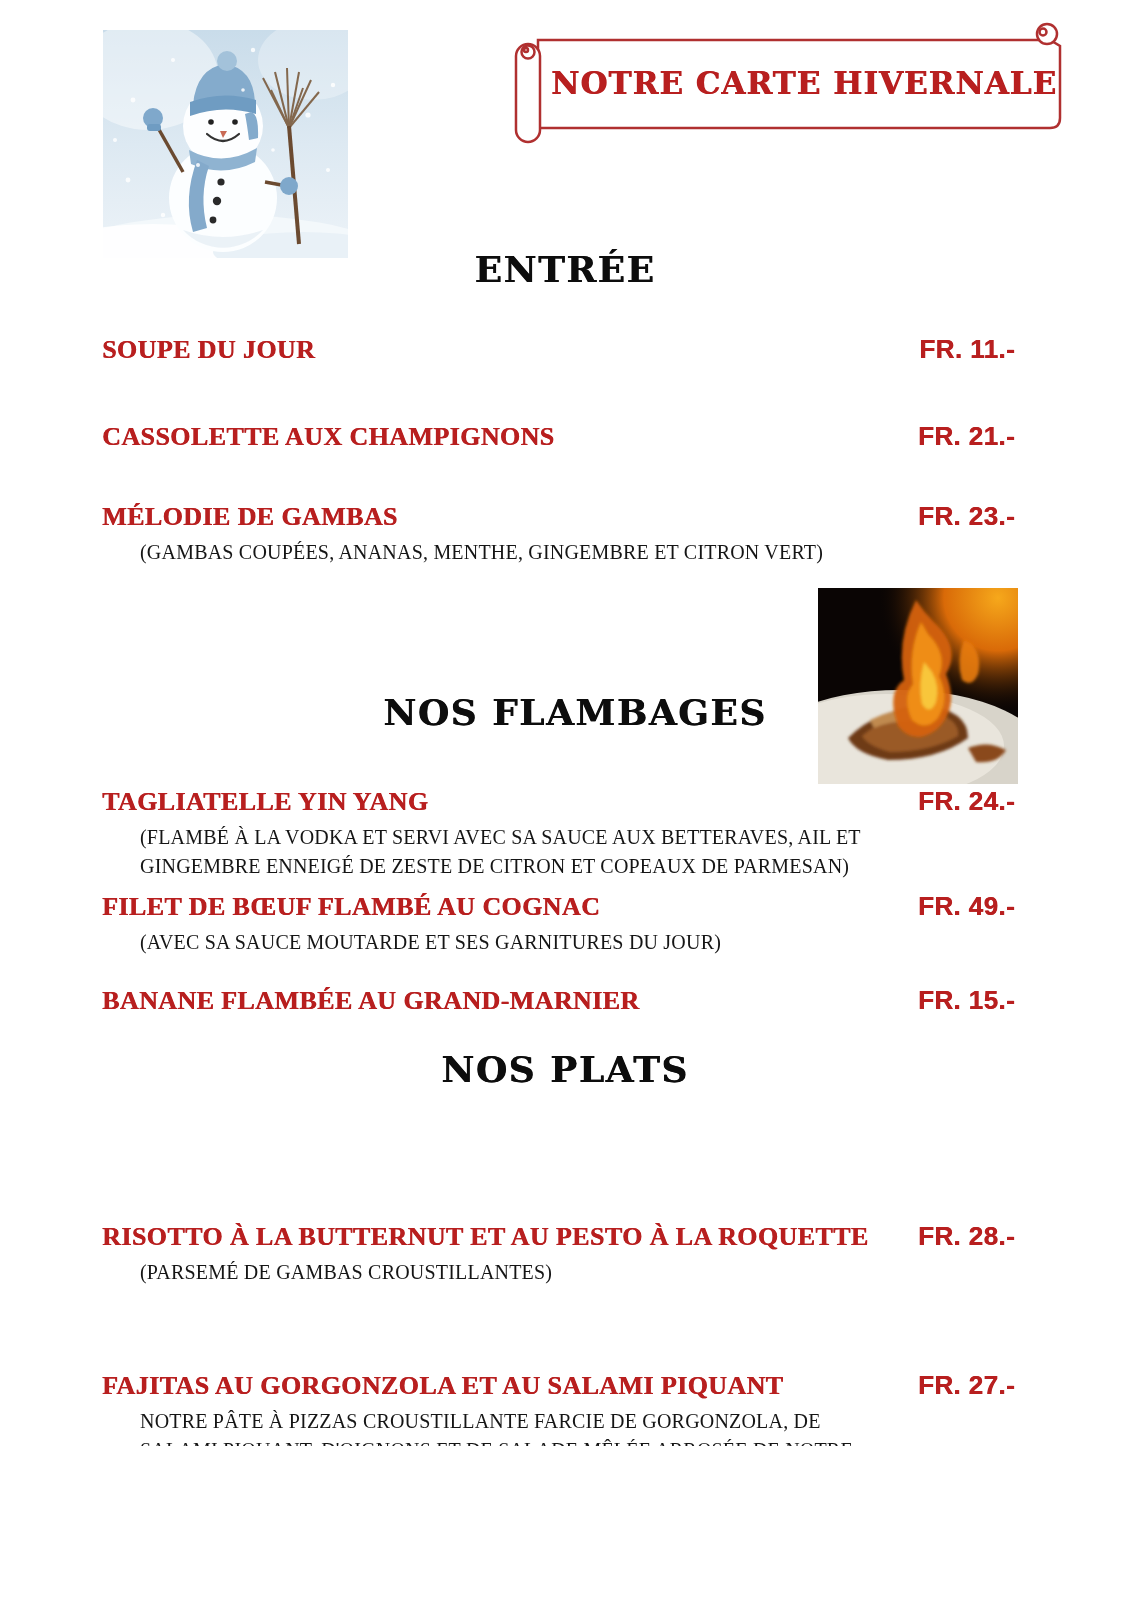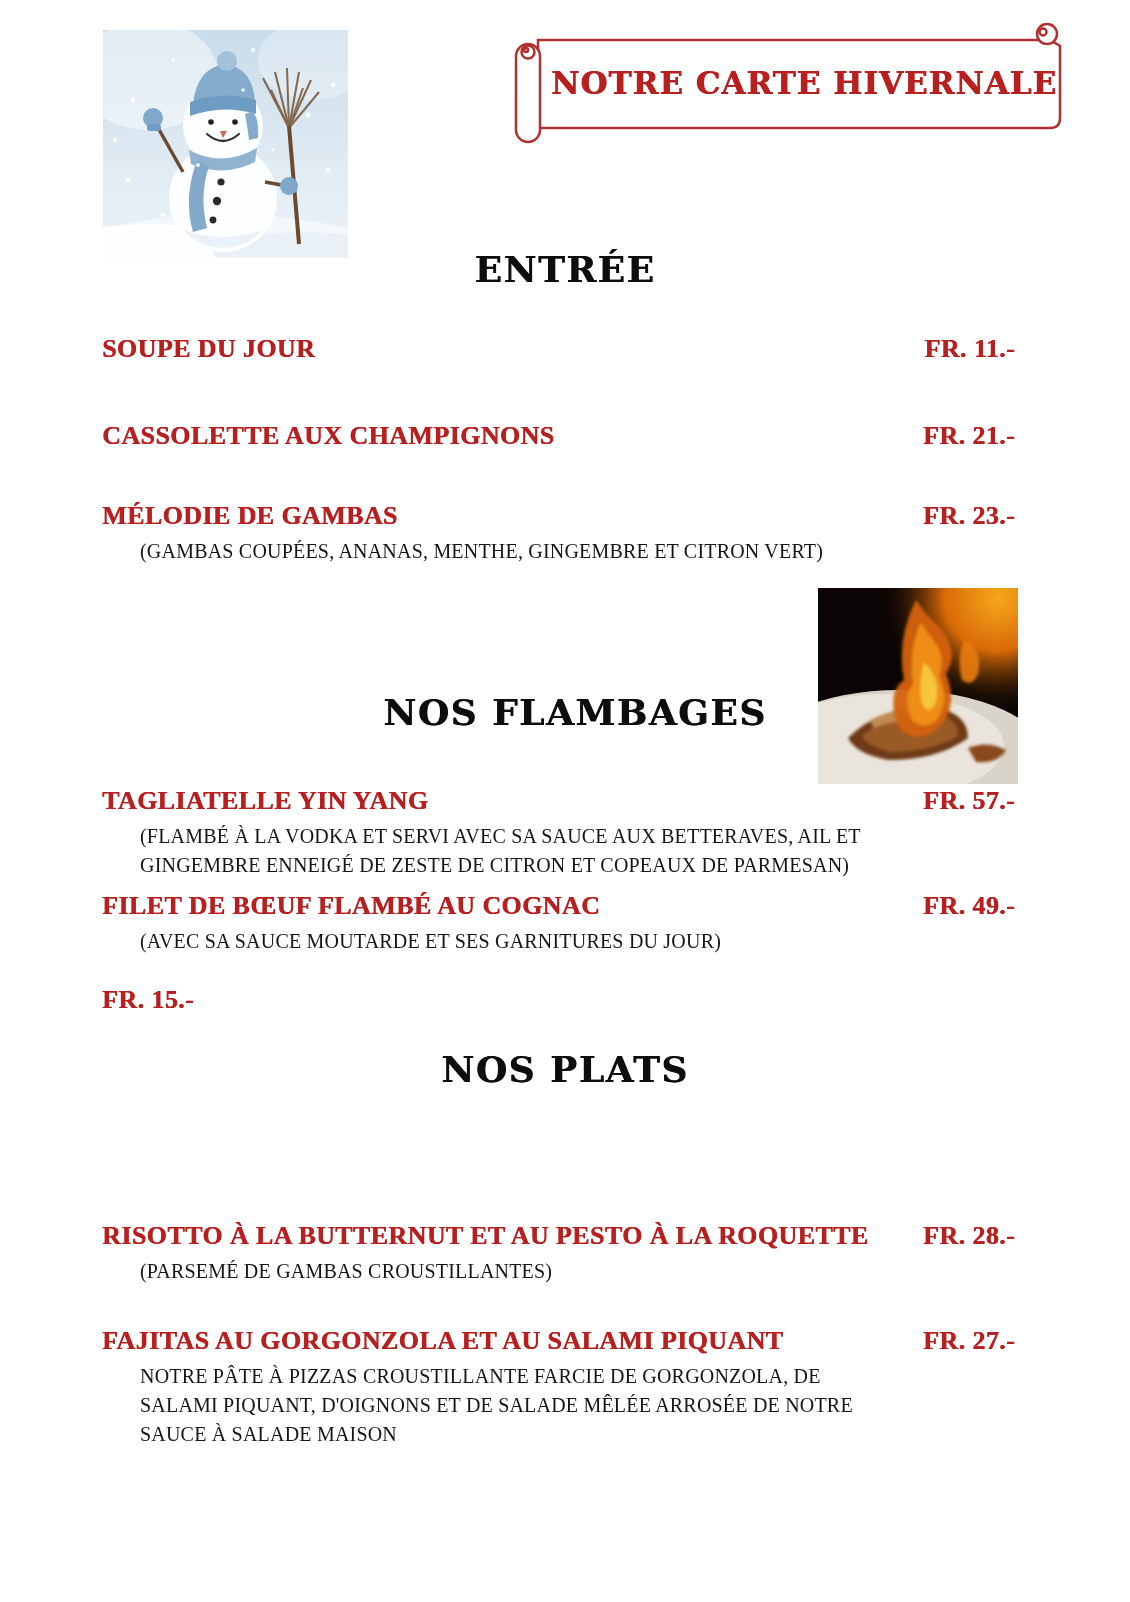--- a/index.html
+++ b/index.html
@@ -46,41 +46,41 @@
   .menu-item{position:absolute;left:102px;width:913px;}
   .item-row{display:flex;justify-content:space-between;align-items:center;}
   .item-name{
     font-family:"Liberation Serif",serif;
     font-weight:bold;font-size:26px;letter-spacing:0.4px;
     color:var(--red);
     text-shadow:0.5px 0 var(--red);
     padding-right:30px;
   }
   .item-price{
-    font-family:Liberation Serif, serif;
+    font-family:Liberation Sans, sans-serif;
     font-weight:bold;font-size:26px;letter-spacing:0.4px;
     color:var(--red);
     text-shadow:0.5px 0 var(--red);
     white-space:nowrap;
   }
   .item-desc{
     margin-top:6px;max-width:730px;
     font-family:"Liberation Serif",serif;
     font-size:20px;line-height:1.45;letter-spacing:0.2px;
     color:#151515;
     margin-left:38px;
   }
   #item-soupe{top:334px;}
   #item-cassolette{top:421px;}
   #item-melodie{top:501px;}
   #item-tagliatelle{top:786px;}
   #item-filet{top:891px;}
   #item-banane{top:985px;}
   #item-risotto{top:1221px;}
-  #item-fajitas{top:1326px;}
+  #item-fajitas{top:1370px;}
   
   .dots{
     position:absolute;top:1486px;left:396px;width:410px;
     display:flex;justify-content:space-between;align-items:center;
   }
   .dot{width:9px;height:8px;border-radius:50%;background:#c32222;}
 </style>
 </head>
 <body>
 
@@ -233,35 +233,36 @@
         <path d="M146 52 Q138 72 144 92 Q154 100 160 86 Q164 68 154 56Z" fill="#e87c10" opacity="0.9"></path>
       </g>
     </svg>
   </div>
 
   <div class="section-heading" id="heading-flambages">NOS FLAMBAGES</div>
 
   <div class="menu-item" id="item-tagliatelle">
     <div class="item-row">
       <span class="item-name">TAGLIATELLE YIN YANG</span>
-      <span class="item-price">FR. 57.-</span>
+      <span class="item-price">FR. 24.-</span>
     </div>
     <div class="item-desc">(FLAMBÉ À LA VODKA ET SERVI AVEC SA SAUCE AUX BETTERAVES, AIL ET GINGEMBRE ENNEIGÉ DE ZESTE DE CITRON ET COPEAUX DE PARMESAN)</div>
   </div>
 
   <div class="menu-item" id="item-filet">
     <div class="item-row">
       <span class="item-name">FILET DE BŒUF FLAMBÉ AU COGNAC</span>
       <span class="item-price">FR. 49.-</span>
     </div>
     <div class="item-desc">(AVEC SA SAUCE MOUTARDE ET SES GARNITURES DU JOUR)</div>
   </div>
 
   <div class="menu-item" id="item-banane">
     <div class="item-row">
+      <span class="item-name">BANANE FLAMBÉE AU GRAND-MARNIER</span>
       <span class="item-price">FR. 15.-</span>
     </div>
   </div>
 
   <div class="section-heading" id="heading-plats">NOS PLATS</div>
 
   <div class="menu-item" id="item-risotto">
     <div class="item-row">
       <span class="item-name">RISOTTO À LA BUTTERNUT ET AU PESTO À LA ROQUETTE</span>
       <span class="item-price">FR. 28.-</span>

